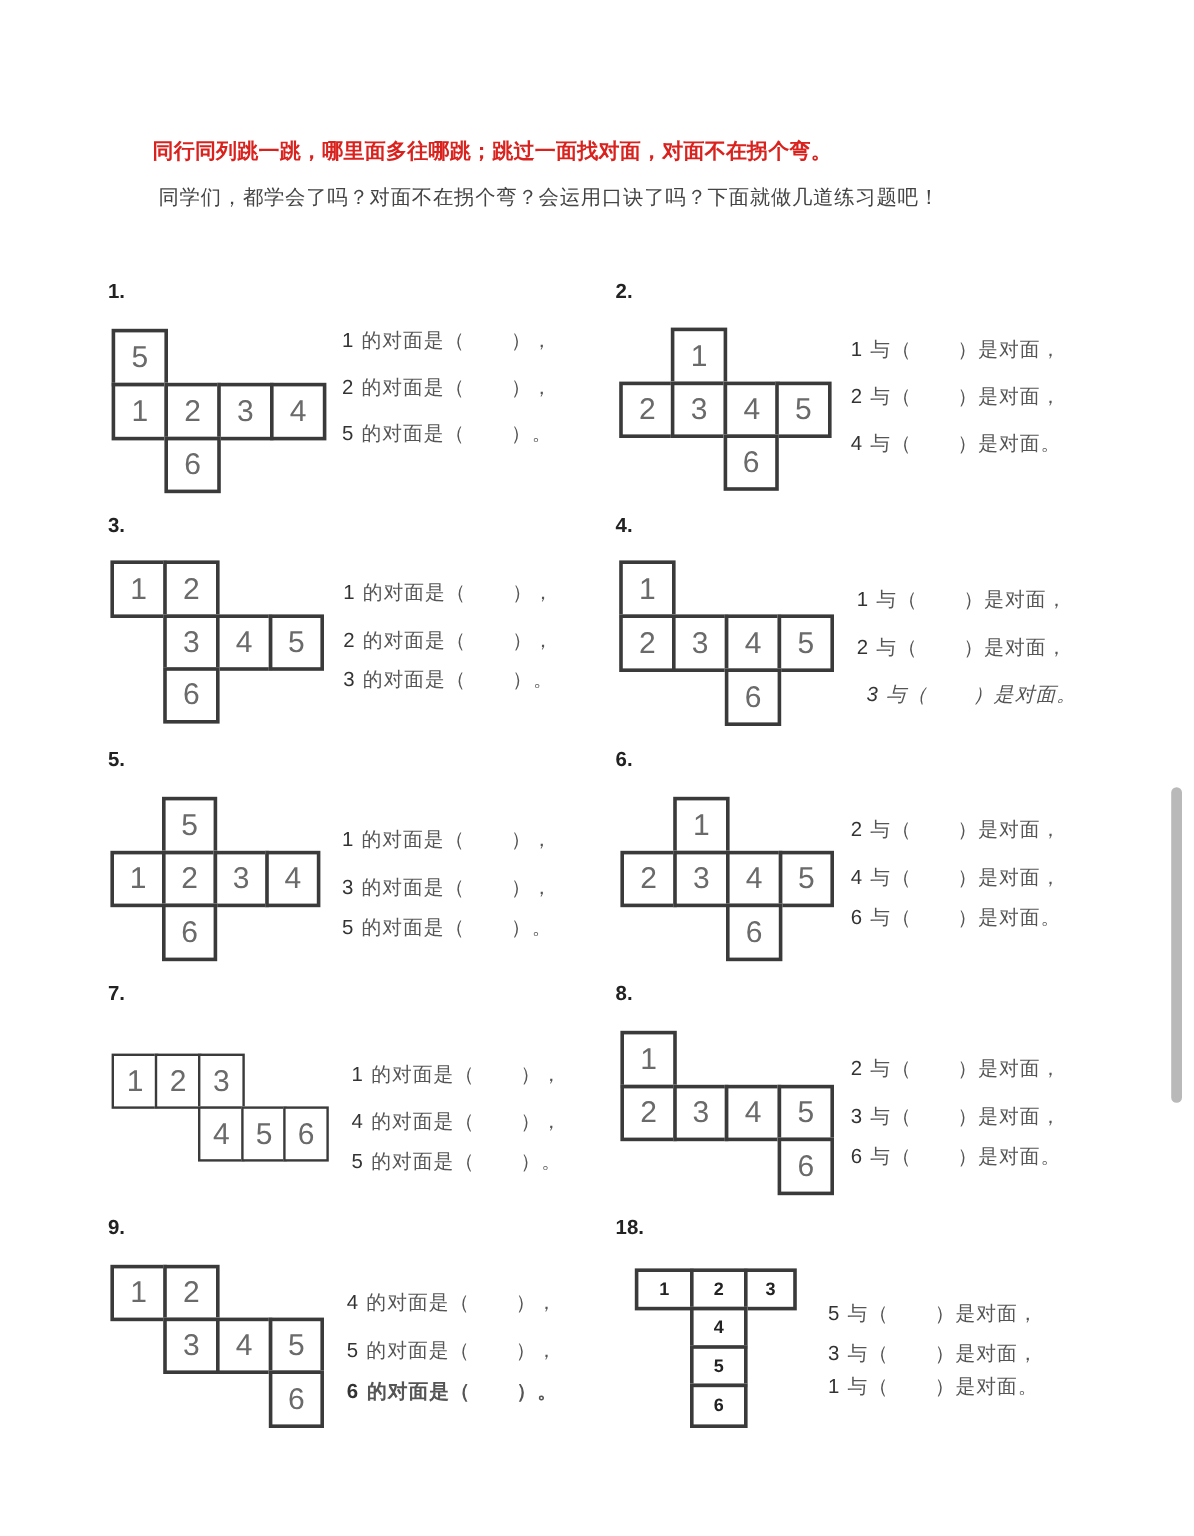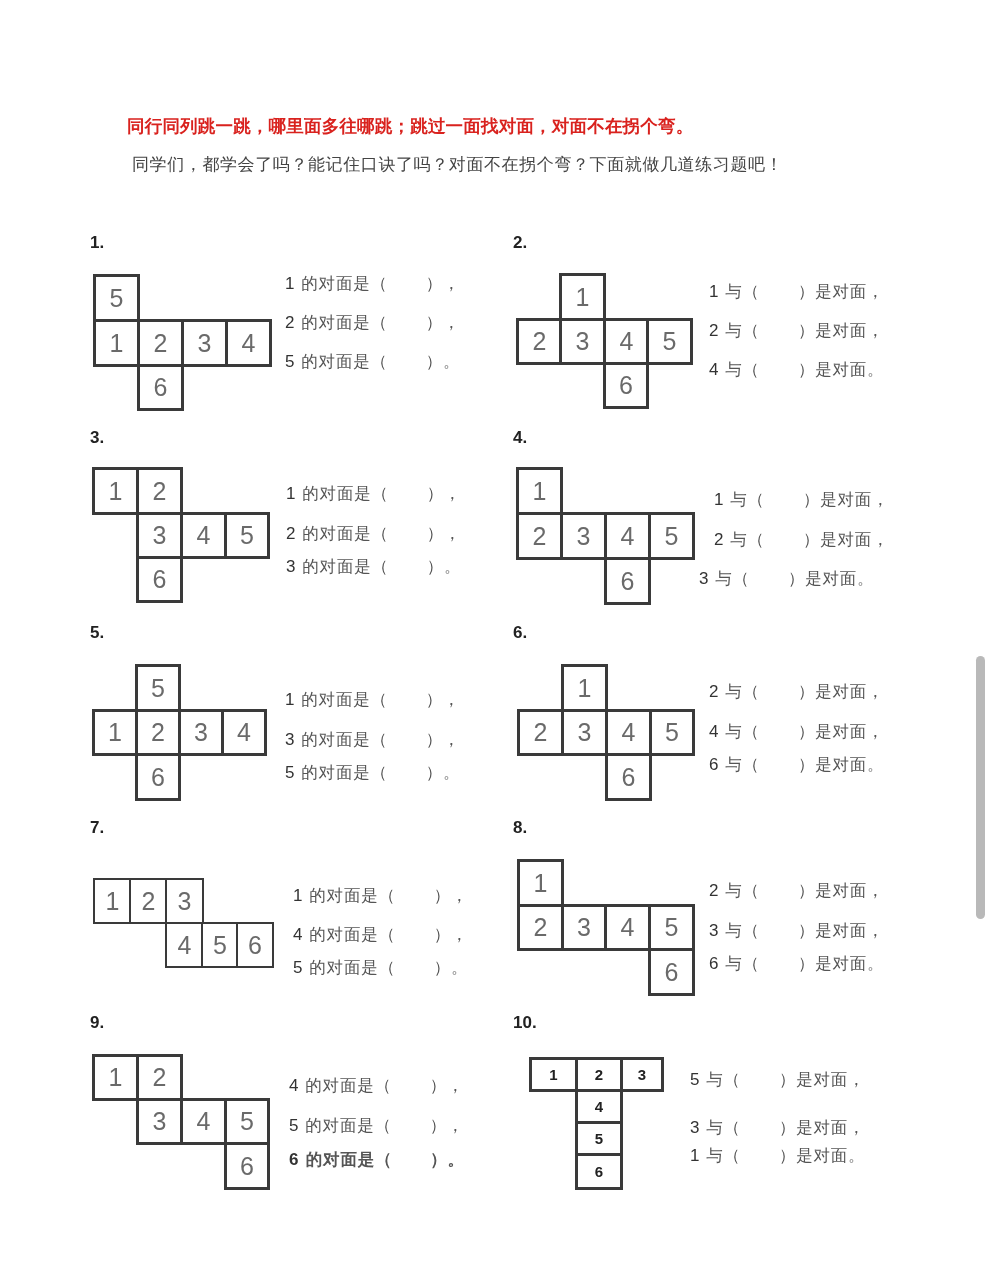--- a/index.html
+++ b/index.html
@@ -20,21 +20,21 @@
   .q { position:absolute; font-size:16.5px; color:#555; white-space:nowrap; letter-spacing:0.8px; }
   .q .n { font-family:"Liberation Sans",sans-serif; color:#333; font-size:17px; }
   .q .blank { display:inline-block; width:38px; }
   .scrollbar { position:absolute; left:976px; top:656px; width:9px; height:263px;
                border-radius:5px; background:#b9b9b9; }
 </style>
 </head>
 <body>
 
 <div class="rule">同行同列跳一跳，哪里面多往哪跳；跳过一面找对面，对面不在拐个弯。</div>
-<div class="intro">同学们，都学会了吗？能记住口诀了吗？对面不在拐个弯？下面就做几道练习题吧！</div>
+<div class="intro">同学们，都学会了吗？对面不在拐个弯？会运用口诀了吗？下面就做几道练习题吧！</div>
 
 <div class="ex" style="left:83px;top:233px;">
   <div class="ex-num">1.</div>
   <div class="net" style="left:10px;top:41px;">
     <div class="cell" style="left:0;top:0;width:47px;height:48px;">5</div>
     <div class="cell" style="left:0;top:45px;width:47px;height:48px;">1</div>
     <div class="cell" style="left:44px;top:45px;width:47px;height:48px;">2</div>
     <div class="cell" style="left:88px;top:45px;width:47px;height:48px;">3</div>
     <div class="cell" style="left:132px;top:45px;width:47px;height:48px;">4</div>
     <div class="cell" style="left:44px;top:90px;width:47px;height:47px;">6</div>
@@ -79,21 +79,21 @@
   <div class="net" style="left:10px;top:39px;">
     <div class="cell" style="left:0;top:0;width:47px;height:48px;">1</div>
     <div class="cell" style="left:0;top:45px;width:47px;height:48px;">2</div>
     <div class="cell" style="left:44px;top:45px;width:47px;height:48px;">3</div>
     <div class="cell" style="left:88px;top:45px;width:47px;height:48px;">4</div>
     <div class="cell" style="left:132px;top:45px;width:47px;height:48px;">5</div>
     <div class="cell" style="left:88px;top:90px;width:47px;height:48px;">6</div>
   </div>
   <div class="q" style="left:208px;top:61px;"><span class="n">1</span><span> 与（</span><span class="blank"></span><span>）是对面，</span></div>
   <div class="q" style="left:208px;top:101px;"><span class="n">2</span><span> 与（</span><span class="blank"></span><span>）是对面，</span></div>
-  <div class="q" style="left:193px;top:140px;"><span class="n">3</span><span> 与（</span><span class="blank"></span><span>）是对面。</span></div>
+  <div class="q" style="left:216px;top:140px;font-style:italic;"><span class="n">3</span><span> 与（</span><span class="blank"></span><span>）是对面。</span></div>
 </div>
 
 <div class="ex" style="left:83px;top:623px;">
   <div class="ex-num">5.</div>
   <div class="net" style="left:9px;top:41px;">
     <div class="cell" style="left:43px;top:0;width:46px;height:48px;">5</div>
     <div class="cell" style="left:0;top:45px;width:46px;height:47px;">1</div>
     <div class="cell" style="left:43px;top:45px;width:46px;height:47px;">2</div>
     <div class="cell" style="left:86px;top:45px;width:46px;height:47px;">3</div>
     <div class="cell" style="left:129px;top:45px;width:46px;height:47px;">4</div>
@@ -158,27 +158,27 @@
     <div class="cell" style="left:88px;top:44px;width:47px;height:47px;">4</div>
     <div class="cell" style="left:132px;top:44px;width:46px;height:47px;">5</div>
     <div class="cell" style="left:132px;top:88px;width:46px;height:48px;">6</div>
   </div>
   <div class="q" style="left:206px;top:62px;"><span class="n">4</span><span> 的对面是（</span><span class="blank"></span><span>），</span></div>
   <div class="q" style="left:206px;top:102px;"><span class="n">5</span><span> 的对面是（</span><span class="blank"></span><span>），</span></div>
   <div class="q" style="left:206px;top:136px;font-weight:bold;"><span class="n">6</span><span> 的对面是（</span><span class="blank"></span><span>）。</span></div>
 </div>
 
 <div class="ex" style="left:506px;top:1013px;">
-  <div class="ex-num">10.</div>
+  <div class="ex-num">18.</div>
   <div class="net" style="left:23px;top:44px;">
     <div class="cell small" style="left:0;top:0;width:49px;height:35px;">1</div>
     <div class="cell small" style="left:46px;top:0;width:48px;height:35px;">2</div>
     <div class="cell small" style="left:91px;top:0;width:44px;height:35px;">3</div>
     <div class="cell small" style="left:46px;top:32px;width:48px;height:35px;">4</div>
     <div class="cell small" style="left:46px;top:64px;width:48px;height:35px;">5</div>
     <div class="cell small" style="left:46px;top:96px;width:48px;height:37px;">6</div>
   </div>
-  <div class="q" style="left:184px;top:56px;"><span class="n">5</span><span> 与（</span><span class="blank"></span><span>）是对面，</span></div>
+  <div class="q" style="left:184px;top:71px;"><span class="n">5</span><span> 与（</span><span class="blank"></span><span>）是对面，</span></div>
   <div class="q" style="left:184px;top:104px;"><span class="n">3</span><span> 与（</span><span class="blank"></span><span>）是对面，</span></div>
   <div class="q" style="left:184px;top:132px;"><span class="n">1</span><span> 与（</span><span class="blank"></span><span>）是对面。</span></div>
 </div>
 
 <div class="scrollbar"></div>
 
 </body></html>

